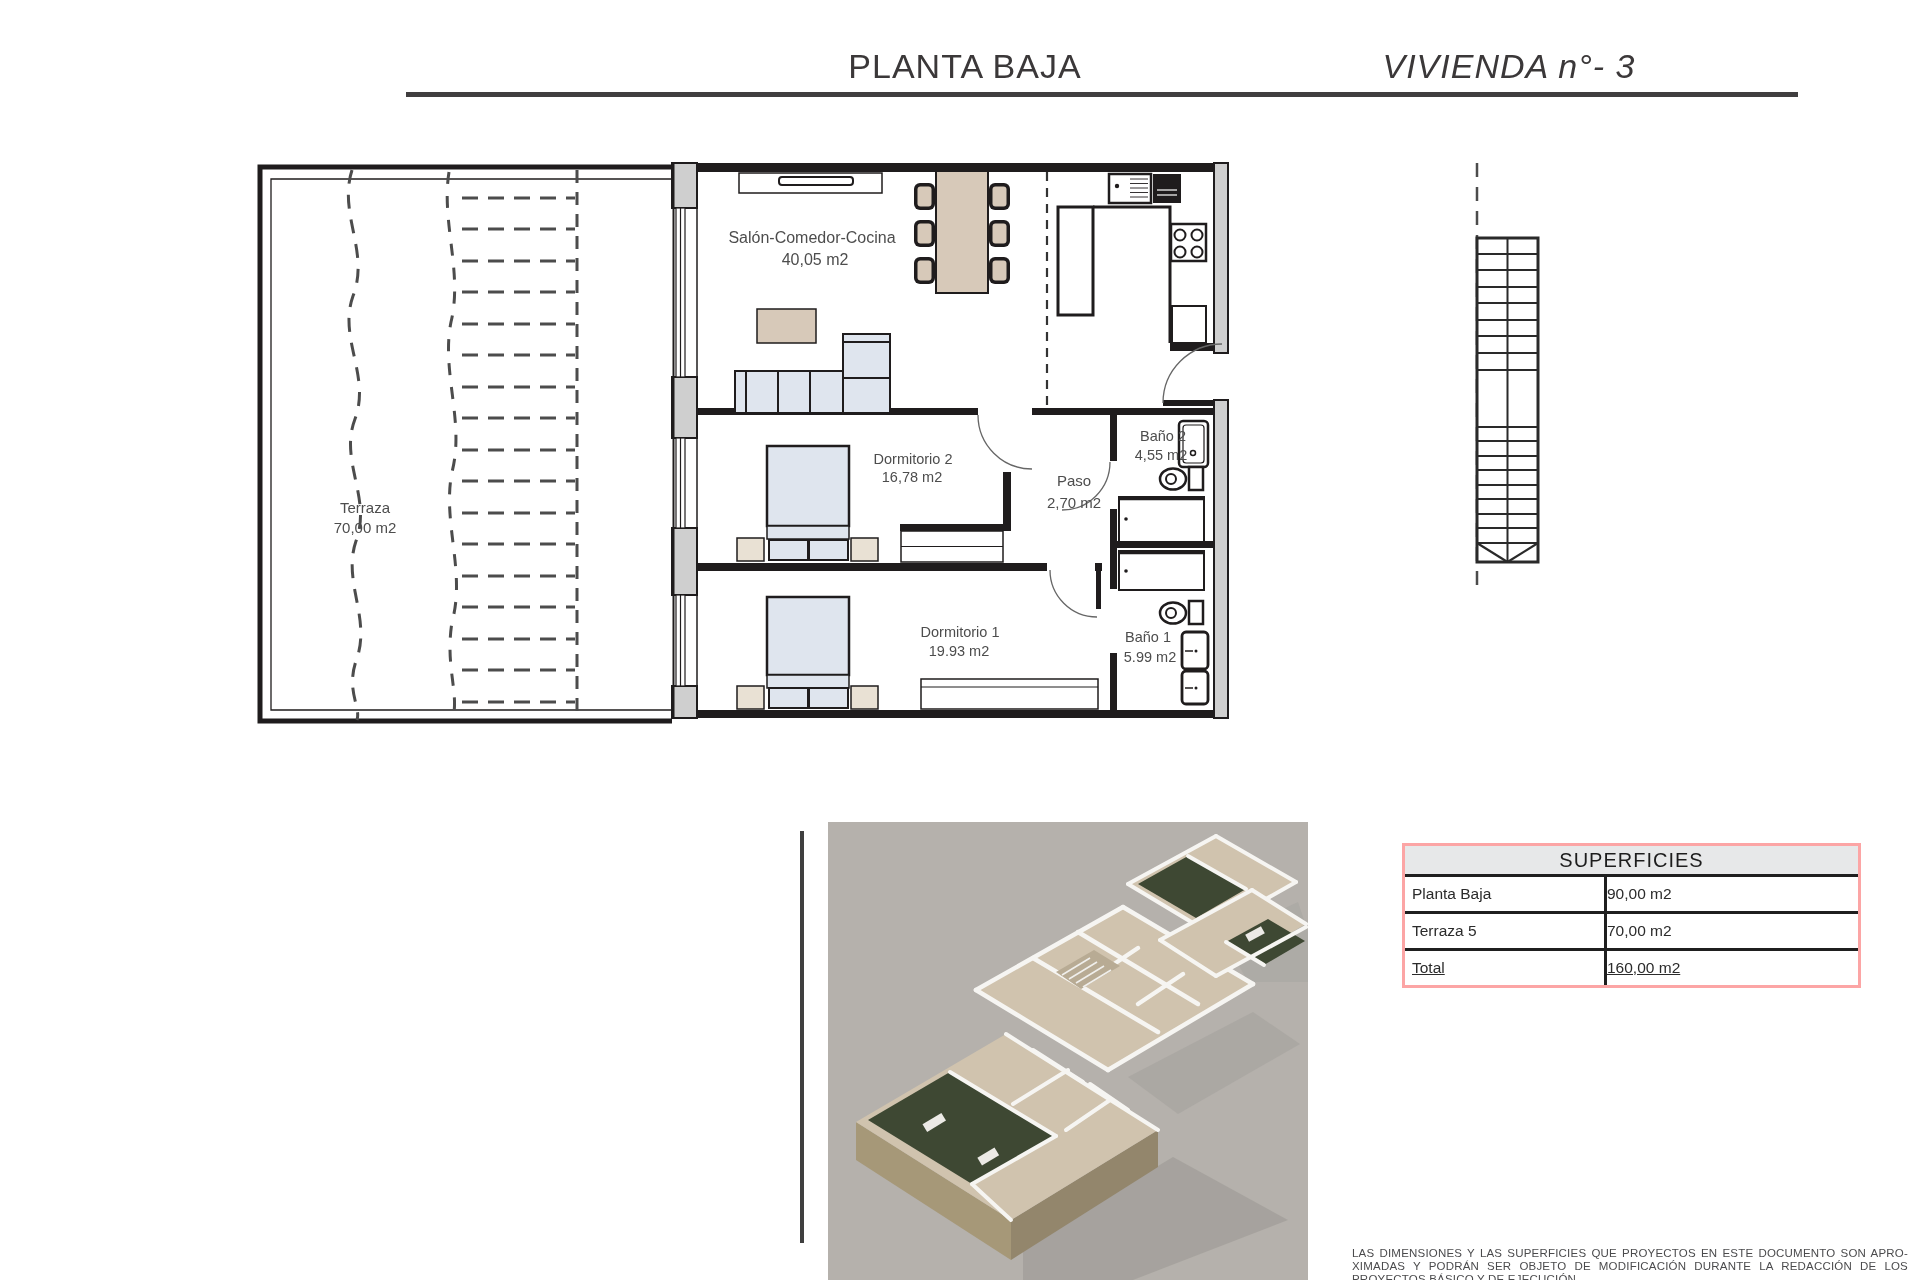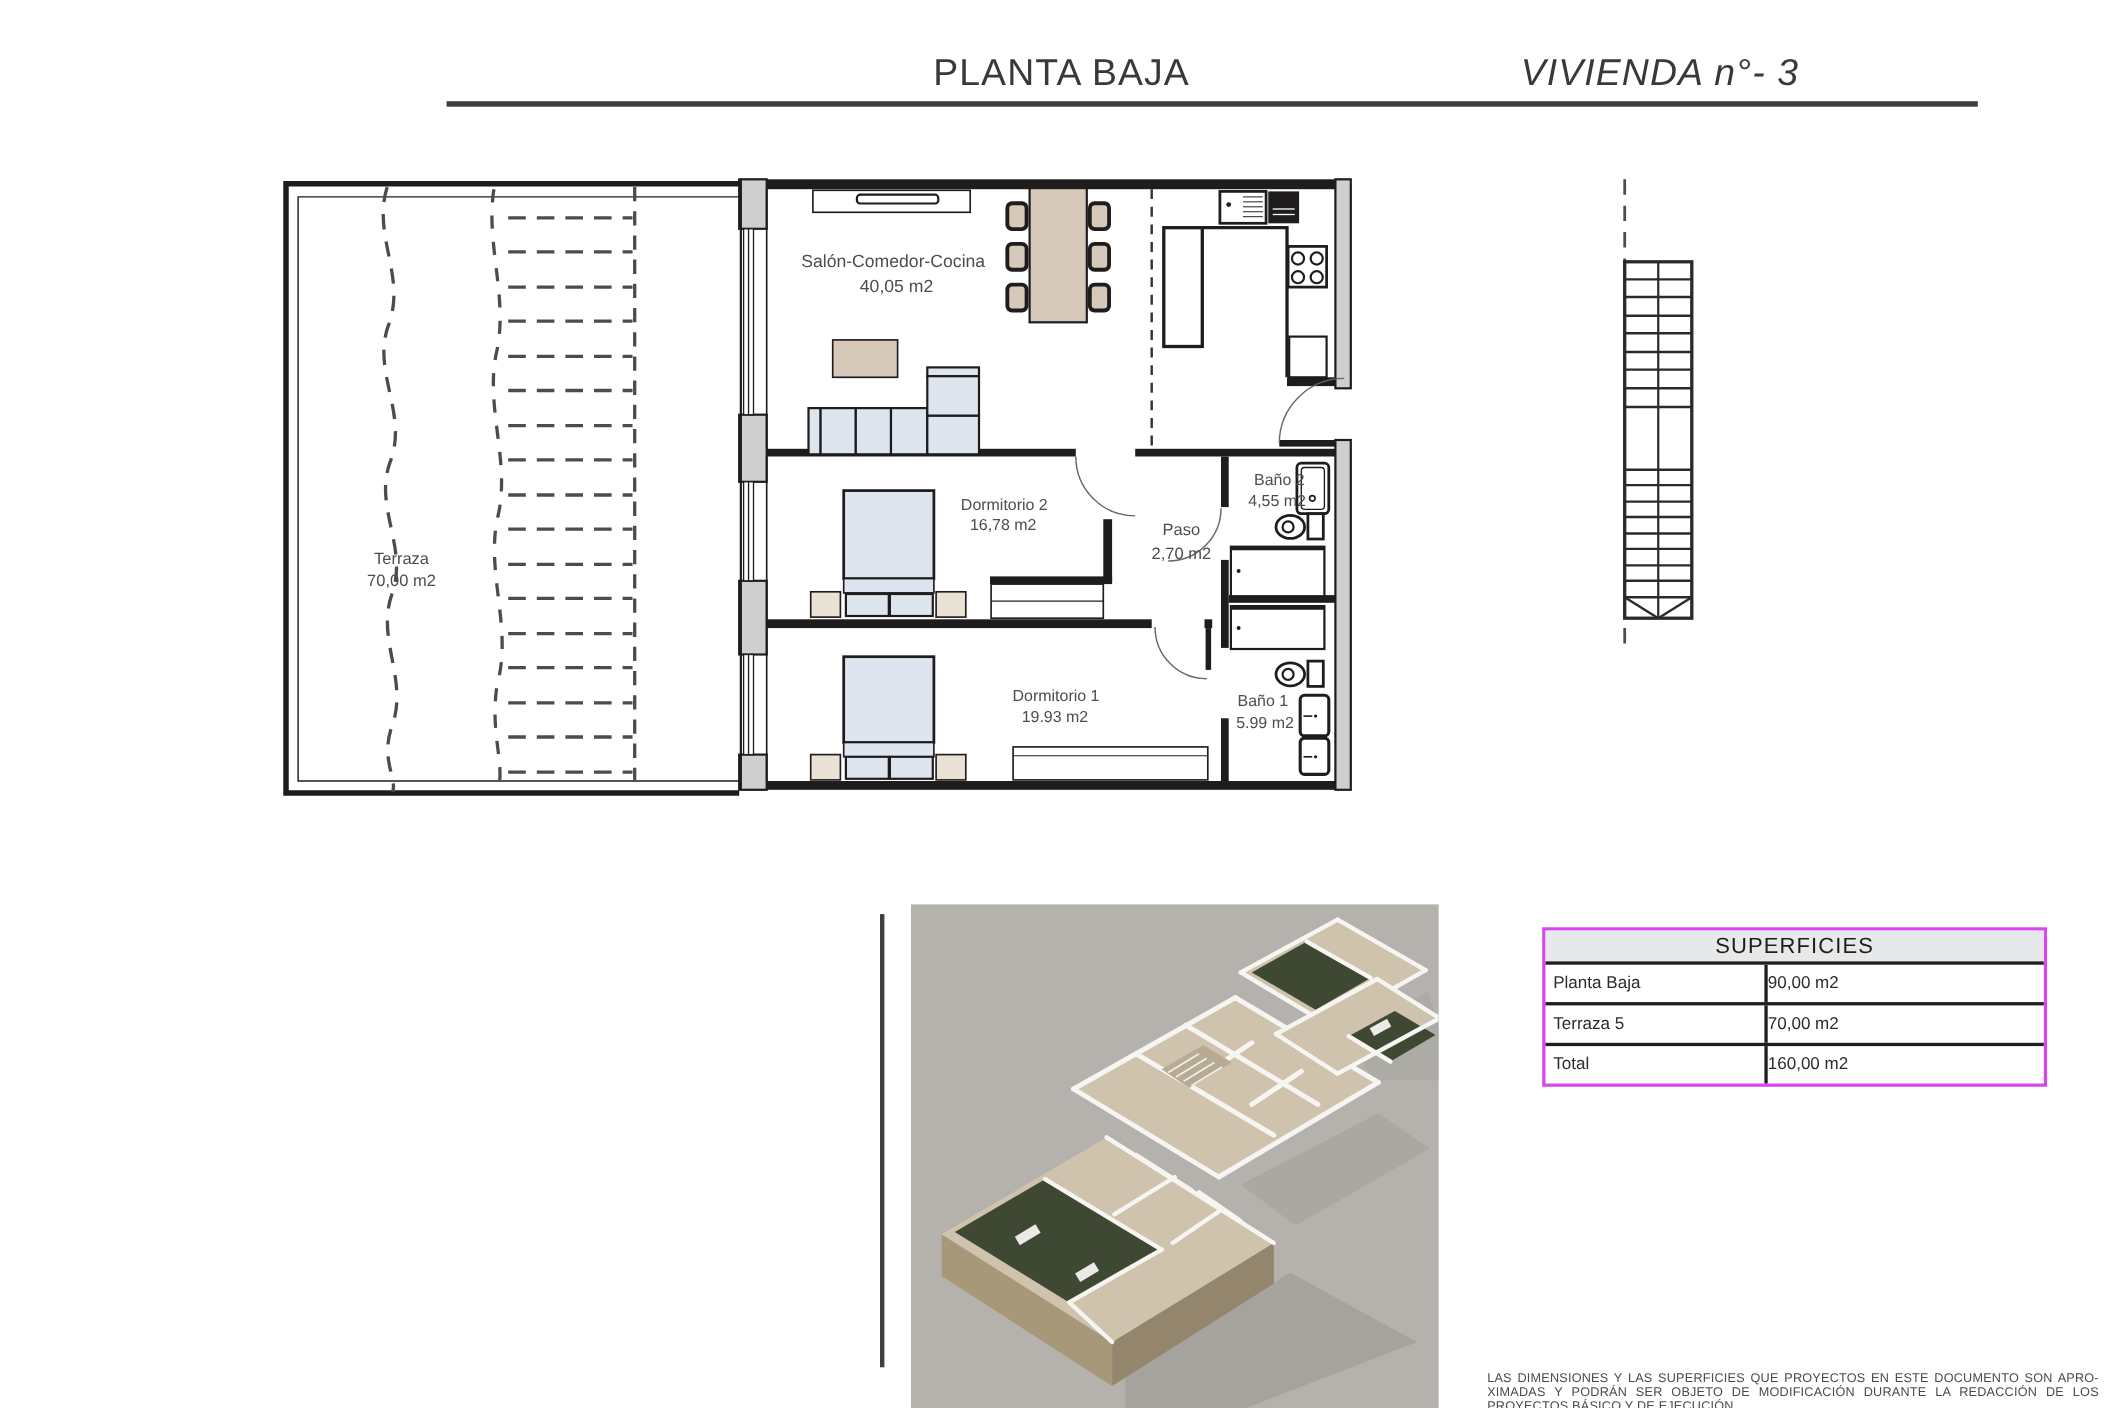--- a/index.html
+++ b/index.html
@@ -18,30 +18,30 @@
   #title-right{left:1299px;width:420px;font-style:italic;}
   #header-rule{left:406px;top:92px;width:1392px;height:5px;background:#403e3f;}
   
   #plan-svg{position:absolute;left:0;top:0;width:1920px;height:1280px;}
   
   #render-divider{left:800px;top:831px;width:4px;height:412px;background:#3f3f3f;}
   #render-svg{position:absolute;left:828px;top:822px;width:480px;height:458px;}
   
   #sup-table{
     left:1402px;top:843px;width:459px;
-    border:3px solid #d946ef;box-sizing:border-box;
+    border:3px solid #fca5a5;box-sizing:border-box;
     font-size:15.5px;color:#2b2b2b;background:#fff;
   }
   #sup-table .thead{
     background:#e7e8e9;height:28px;line-height:28px;text-align:center;
     font-size:20px;letter-spacing:1px;color:#1d1d1d;
     border-bottom:3px solid #1f1f1f;
   }
   #sup-table .trow{display:flex;height:34px;line-height:34px;border-bottom:3px solid #1f1f1f;}
-  #sup-table .trow:last-child{border-bottom:none;}
+  #sup-table .trow:last-child{border-bottom:none;text-decoration:underline;}
   #sup-table .tlabel{width:202px;padding-left:7px;border-right:3px solid #1f1f1f;box-sizing:border-box;}
   #sup-table .tvalue{flex:1;text-align:left;}
   
   #disclaimer{
     left:1352px;top:1247px;width:556px;
     font-size:11.5px;line-height:13px;letter-spacing:.2px;color:#4b4b4d;
   }
   #disclaimer .dline{text-align:justify;text-align-last:justify;white-space:nowrap;}
   #disclaimer .dline:last-child{text-align-last:left;}
   

